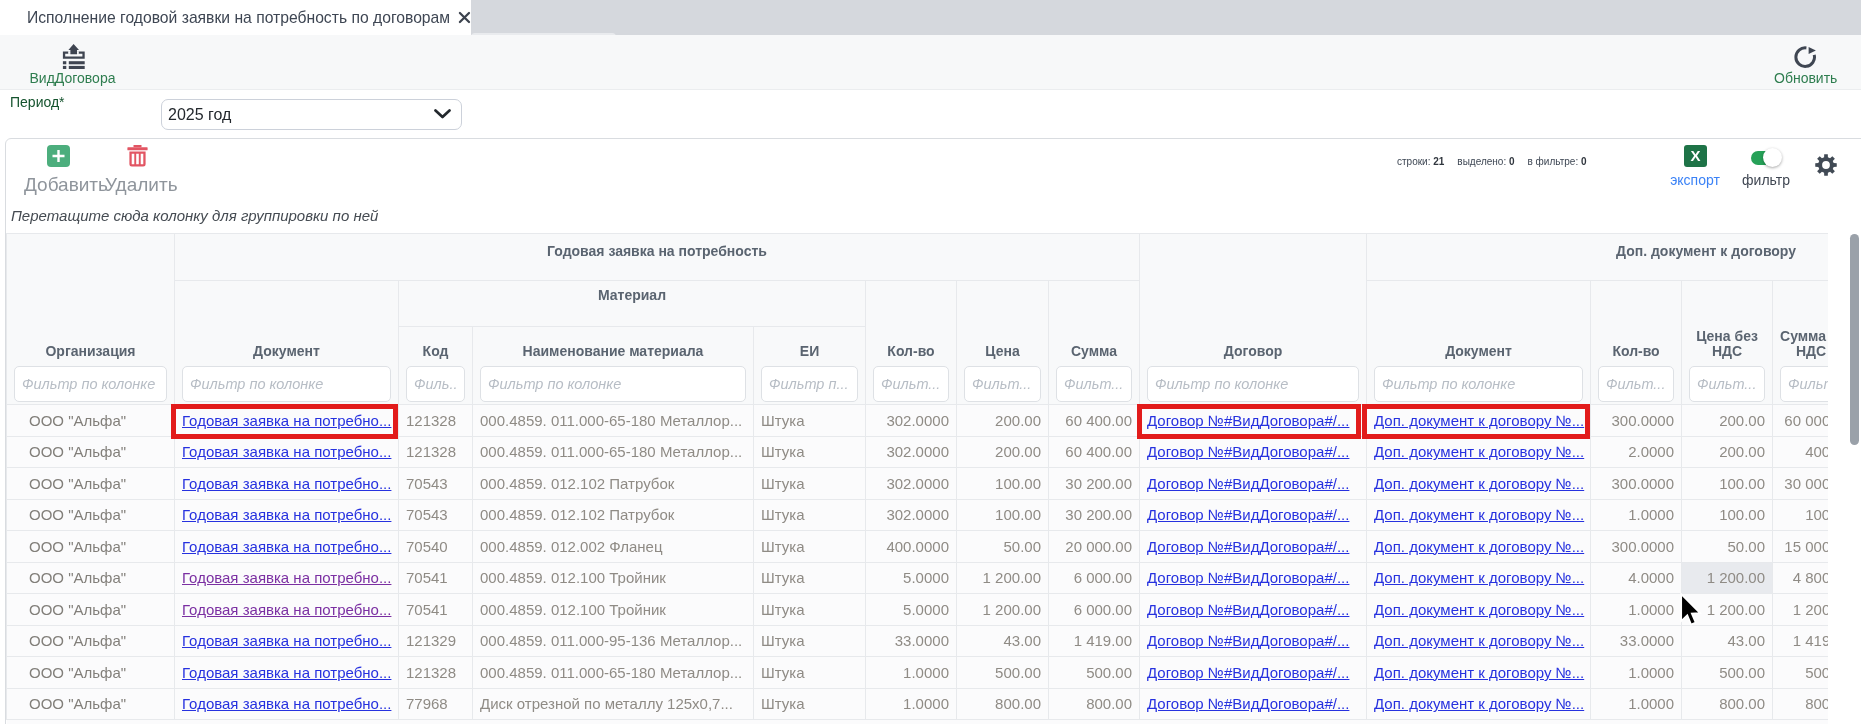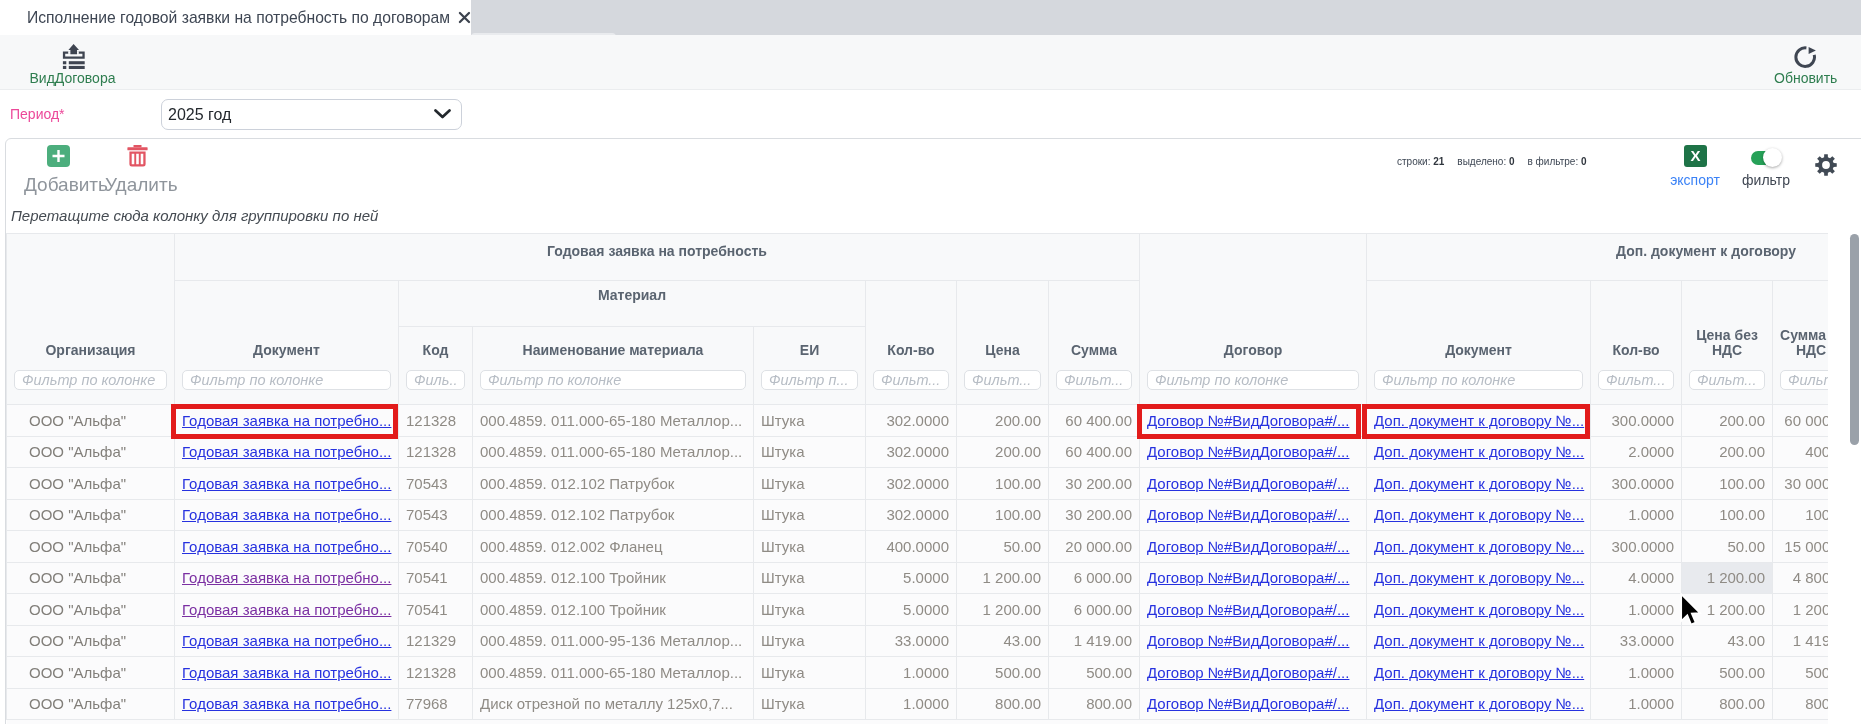--- a/index.html
+++ b/index.html
@@ -15,42 +15,42 @@
 #tab2 { left:471px; width:145px; background:#e9ebee; border-radius:4px 4px 0 0;
   padding-left:31px;margin-top:33px; }
 .tabx { margin-left:8px; }
 
 
 #toolbar1 { left:0; top:35px; width:1861px; height:55px; background:#f7f8f9;
   border-bottom:1px solid #ebedef; }
 .tbtn { position:absolute; text-align:center; color:#2e7d4f; font-size:13px; }
 
 
-#perlabel { left:10px; top:106px; font-size:14px; color:#ec4899; }
+#perlabel { left:10px; top:94px; font-size:14px; color:#14532d; }
 #sel { left:161px; top:99px; width:301px; height:31px; border:1px solid #ccd1da;
   border-radius:7px; background:#fff; font-size:16px; color:#23282d;
   line-height:29px; padding-left:6px; }
 
 
 #panel { left:5px; top:138px; width:1870px; height:700px; background:#fff;
   border:1px solid #d9dce0; border-radius:6px 6px 0 0; }
 
 .minilabel { position:absolute; text-align:center; font-size:19px; color:#8f959c; }
 #dropzone { left:11px; top:207px; font-style:italic; font-size:15px; color:#454b52; }
 
 
 #gridwrap { left:6px; top:233px; width:1822px; height:491px; overflow:hidden; }
 table { border-collapse:collapse; table-layout:fixed; width:1857px; }
 th, td { border:1px solid #e7e9ec; overflow:hidden; white-space:nowrap; }
 th { background:#f8f9fa; font-weight:bold; color:#5a6470; font-size:14px;
   vertical-align:bottom; padding:0 0 2px 0; }
 th.grp { vertical-align:top; text-align:center; padding:9px 0 0 0; }
 th.grp.g2 { padding-top:6px; }
 th .lbl { text-align:center; margin-bottom:7px; line-height:15px; }
-th input { display:block; width:calc(100% - 14px); margin:12px 7px; height:20px;
+th input { display:block; width:calc(100% - 14px); margin:0 7px; height:36px;
   border:1px solid #dee1e5; border-radius:5px; background:#fff; outline:none;
   font-family:"Liberation Sans",sans-serif; font-style:italic; font-size:14.5px;
   padding:0 7px; color:#555; }
 th input::placeholder { color:#b7bdc5; opacity:1; }
 td:last-child { padding-right:12px; }
 td { height:31.5px; font-size:15px; color:#8f8b85; background:#fbfbfc;
   padding:0 7px; }
 td.org { color:#827f7a; font-size:15px; padding-left:22px; }
 td.num { text-align:right; }
 td a { color:#2631df; }

